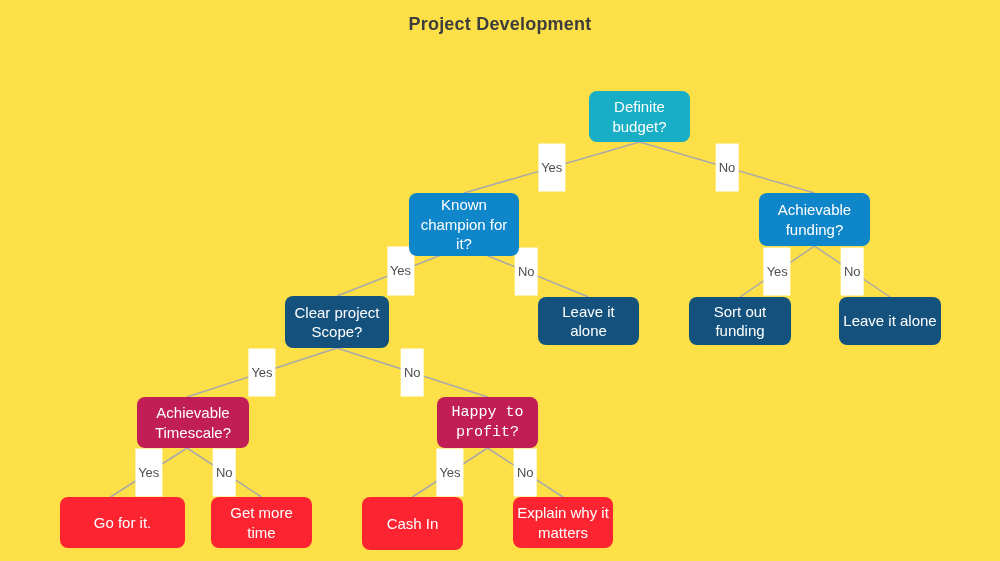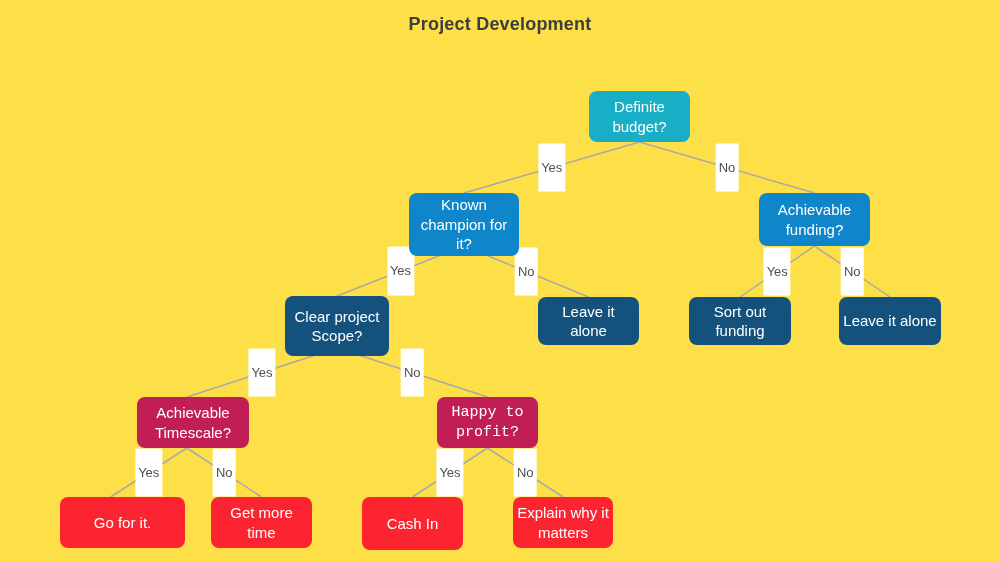--- a/index.html
+++ b/index.html
@@ -96,21 +96,21 @@
       <div class="edge-label" style="left: 450px; top: 472.5px; background: rgb(255, 255, 255); color: rgb(79, 79, 79);">Yes</div>
       <div class="edge-label" style="left: 525.25px; top: 472.5px; background: rgb(255, 255, 255); color: rgb(79, 79, 79);">No</div>
     </div>
   <div id="nodes">
       <div class="node" style="left: 589px; top: 91px; width: 101px; height: 51px; background: rgb(24, 174, 198); color: rgb(255, 255, 255);">Definite
 budget?</div>
       <div class="node" style="left: 409px; top: 193px; width: 110px; height: 63px; background: rgb(15, 134, 202); color: rgb(255, 255, 255);">Known
 champion for it?</div>
       <div class="node" style="left: 759px; top: 193px; width: 111px; height: 53px; background: rgb(15, 134, 202); color: rgb(255, 255, 255);">Achievable
 funding?</div>
-      <div class="node" style="left: 285px; top: 296px; width: 104px; height: 60px; background: rgb(20, 82, 125); color: rgb(255, 255, 255);">Clear project
+      <div class="node" style="left: 285px; top: 296px; width: 104px; height: 52px; background: rgb(20, 82, 125); color: rgb(255, 255, 255);">Clear project
 Scope?</div>
       <div class="node" style="left: 538px; top: 297px; width: 101px; height: 48px; background: rgb(20, 82, 125); color: rgb(255, 255, 255);">Leave it alone</div>
       <div class="node" style="left: 689px; top: 297px; width: 102px; height: 48px; background: rgb(20, 82, 125); color: rgb(255, 255, 255);">Sort out
 funding</div>
       <div class="node" style="left: 839px; top: 297px; width: 102px; height: 48px; background: rgb(20, 82, 125); color: rgb(255, 255, 255);">Leave it alone</div>
       <div class="node" style="left: 137px; top: 397px; width: 112px; height: 51px; background: rgb(194, 30, 86); color: rgb(255, 255, 255);">Achievable
 Timescale?</div>
       <div class="node" style="left: 437px; top: 397px; width: 101px; height: 51px; background: rgb(194, 30, 86); color: rgb(255, 255, 255); font-family: Liberation Mono, monospace;">Happy to
 profit?</div>
       <div class="node" style="left: 60px; top: 497px; width: 125px; height: 51px; background: rgb(251, 36, 48); color: rgb(255, 255, 255);">Go for it.</div>

